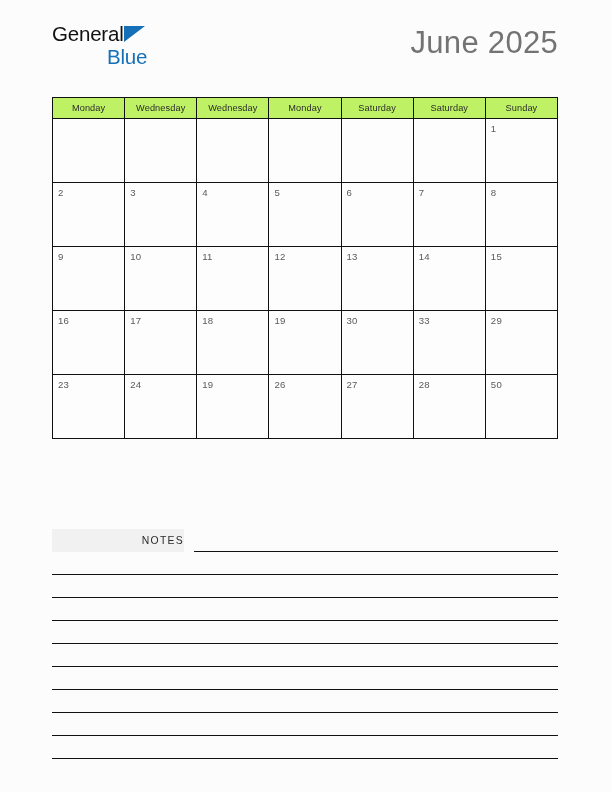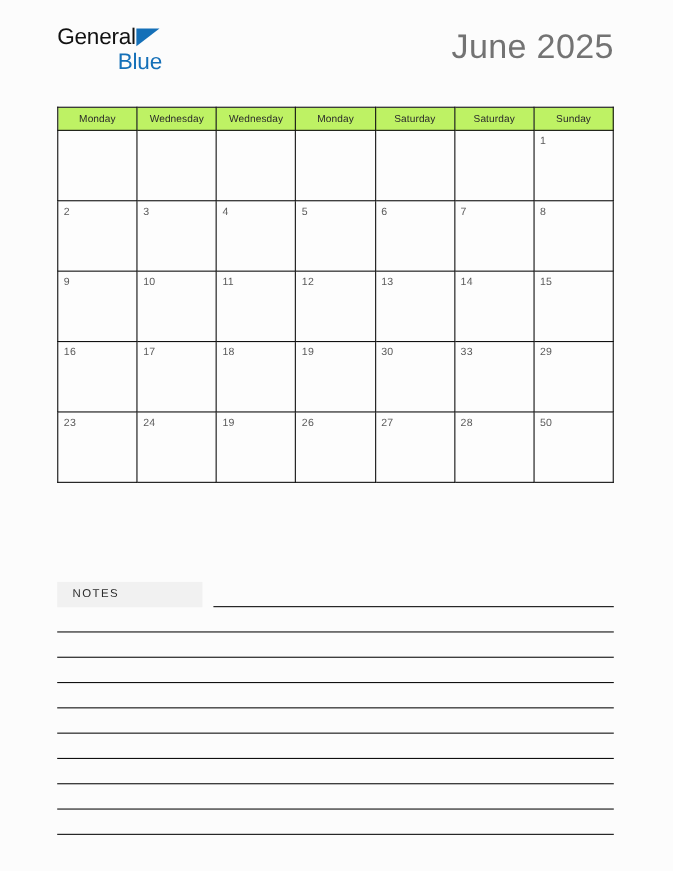--- a/index.html
+++ b/index.html
@@ -133,21 +133,21 @@
     height: 23px;
     background: #f1f1f1;
   }
   .notes-label {
     position: absolute;
     left: 0;
     top: 0;
     width: 132px;
     height: 23px;
     line-height: 23px;
-    text-align: left;
+    text-align: right;
     font-size: 10.4px;
     letter-spacing: 1.3px;
     color: #2b2b2b;
     padding-left: 14px;
     box-sizing: border-box;
   }
   .notes-line-short {
     position: absolute;
     left: 142px;
     top: 22px;

